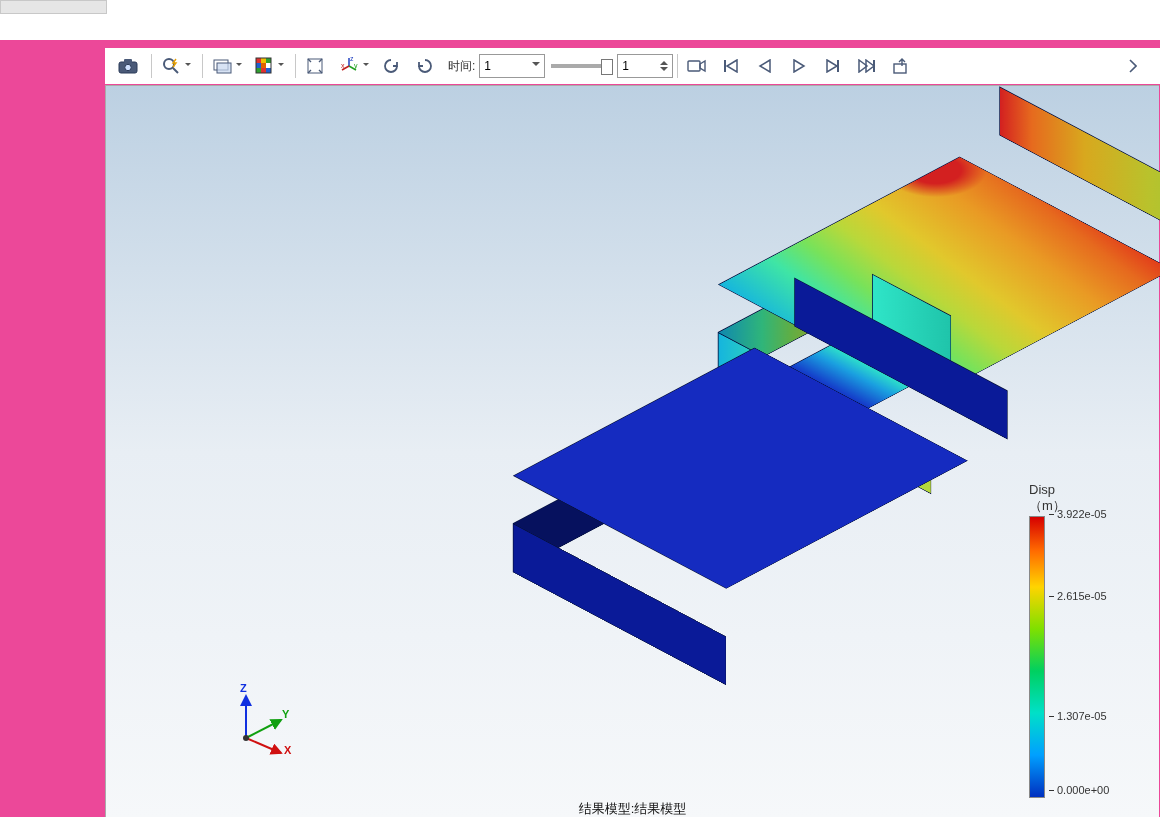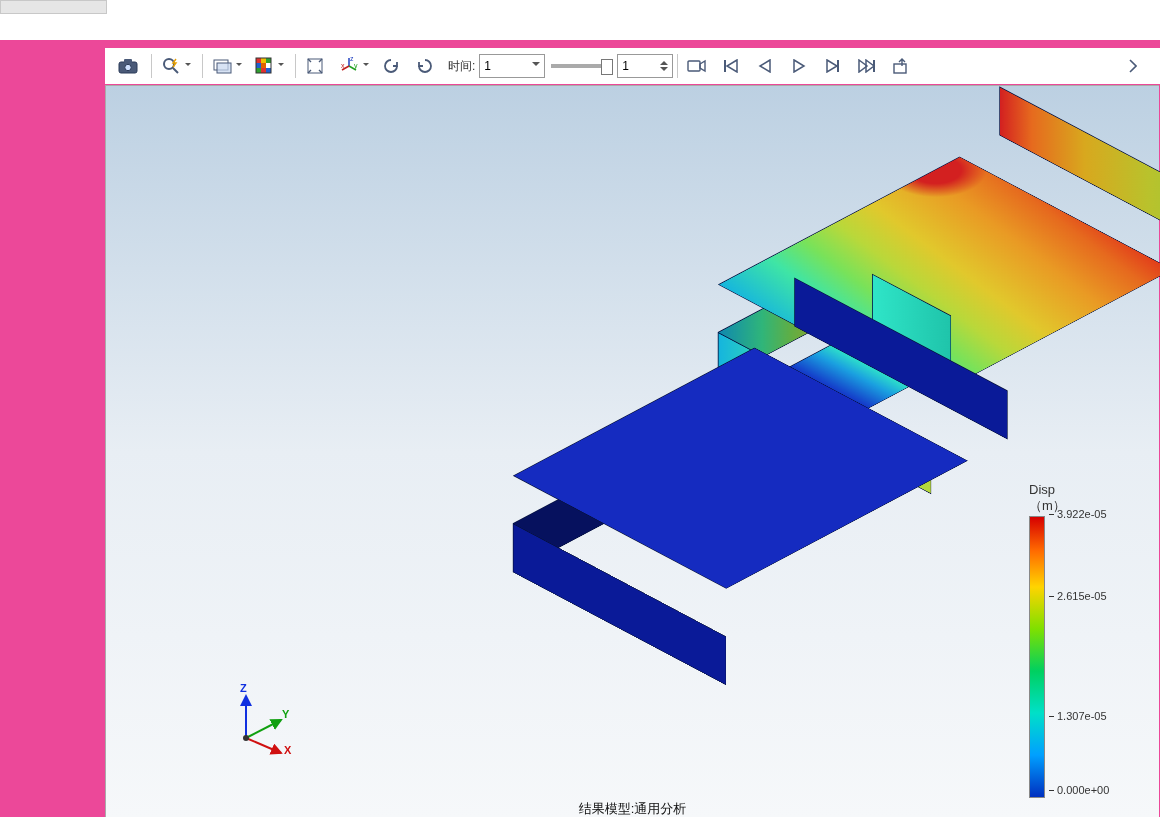--- a/index.html
+++ b/index.html
@@ -289,15 +289,15 @@
         <div class="bar"></div>
       </div>
       <div class="ticks" id="legend-ticks">
           <div class="tick" style="top: -4px;"><span class="mark"></span>3.922e-05</div>
           <div class="tick" style="top: 78px;"><span class="mark"></span>2.615e-05</div>
           <div class="tick" style="top: 198px;"><span class="mark"></span>1.307e-05</div>
           <div class="tick" style="top: 272px;"><span class="mark"></span>0.000e+00</div>
         </div>
     </div>
 
-    <div class="caption">结果模型:通用分析</div>
+    <div class="caption">结果模型:结果模型</div>
   </div>
 </div>
 
 </body></html>

